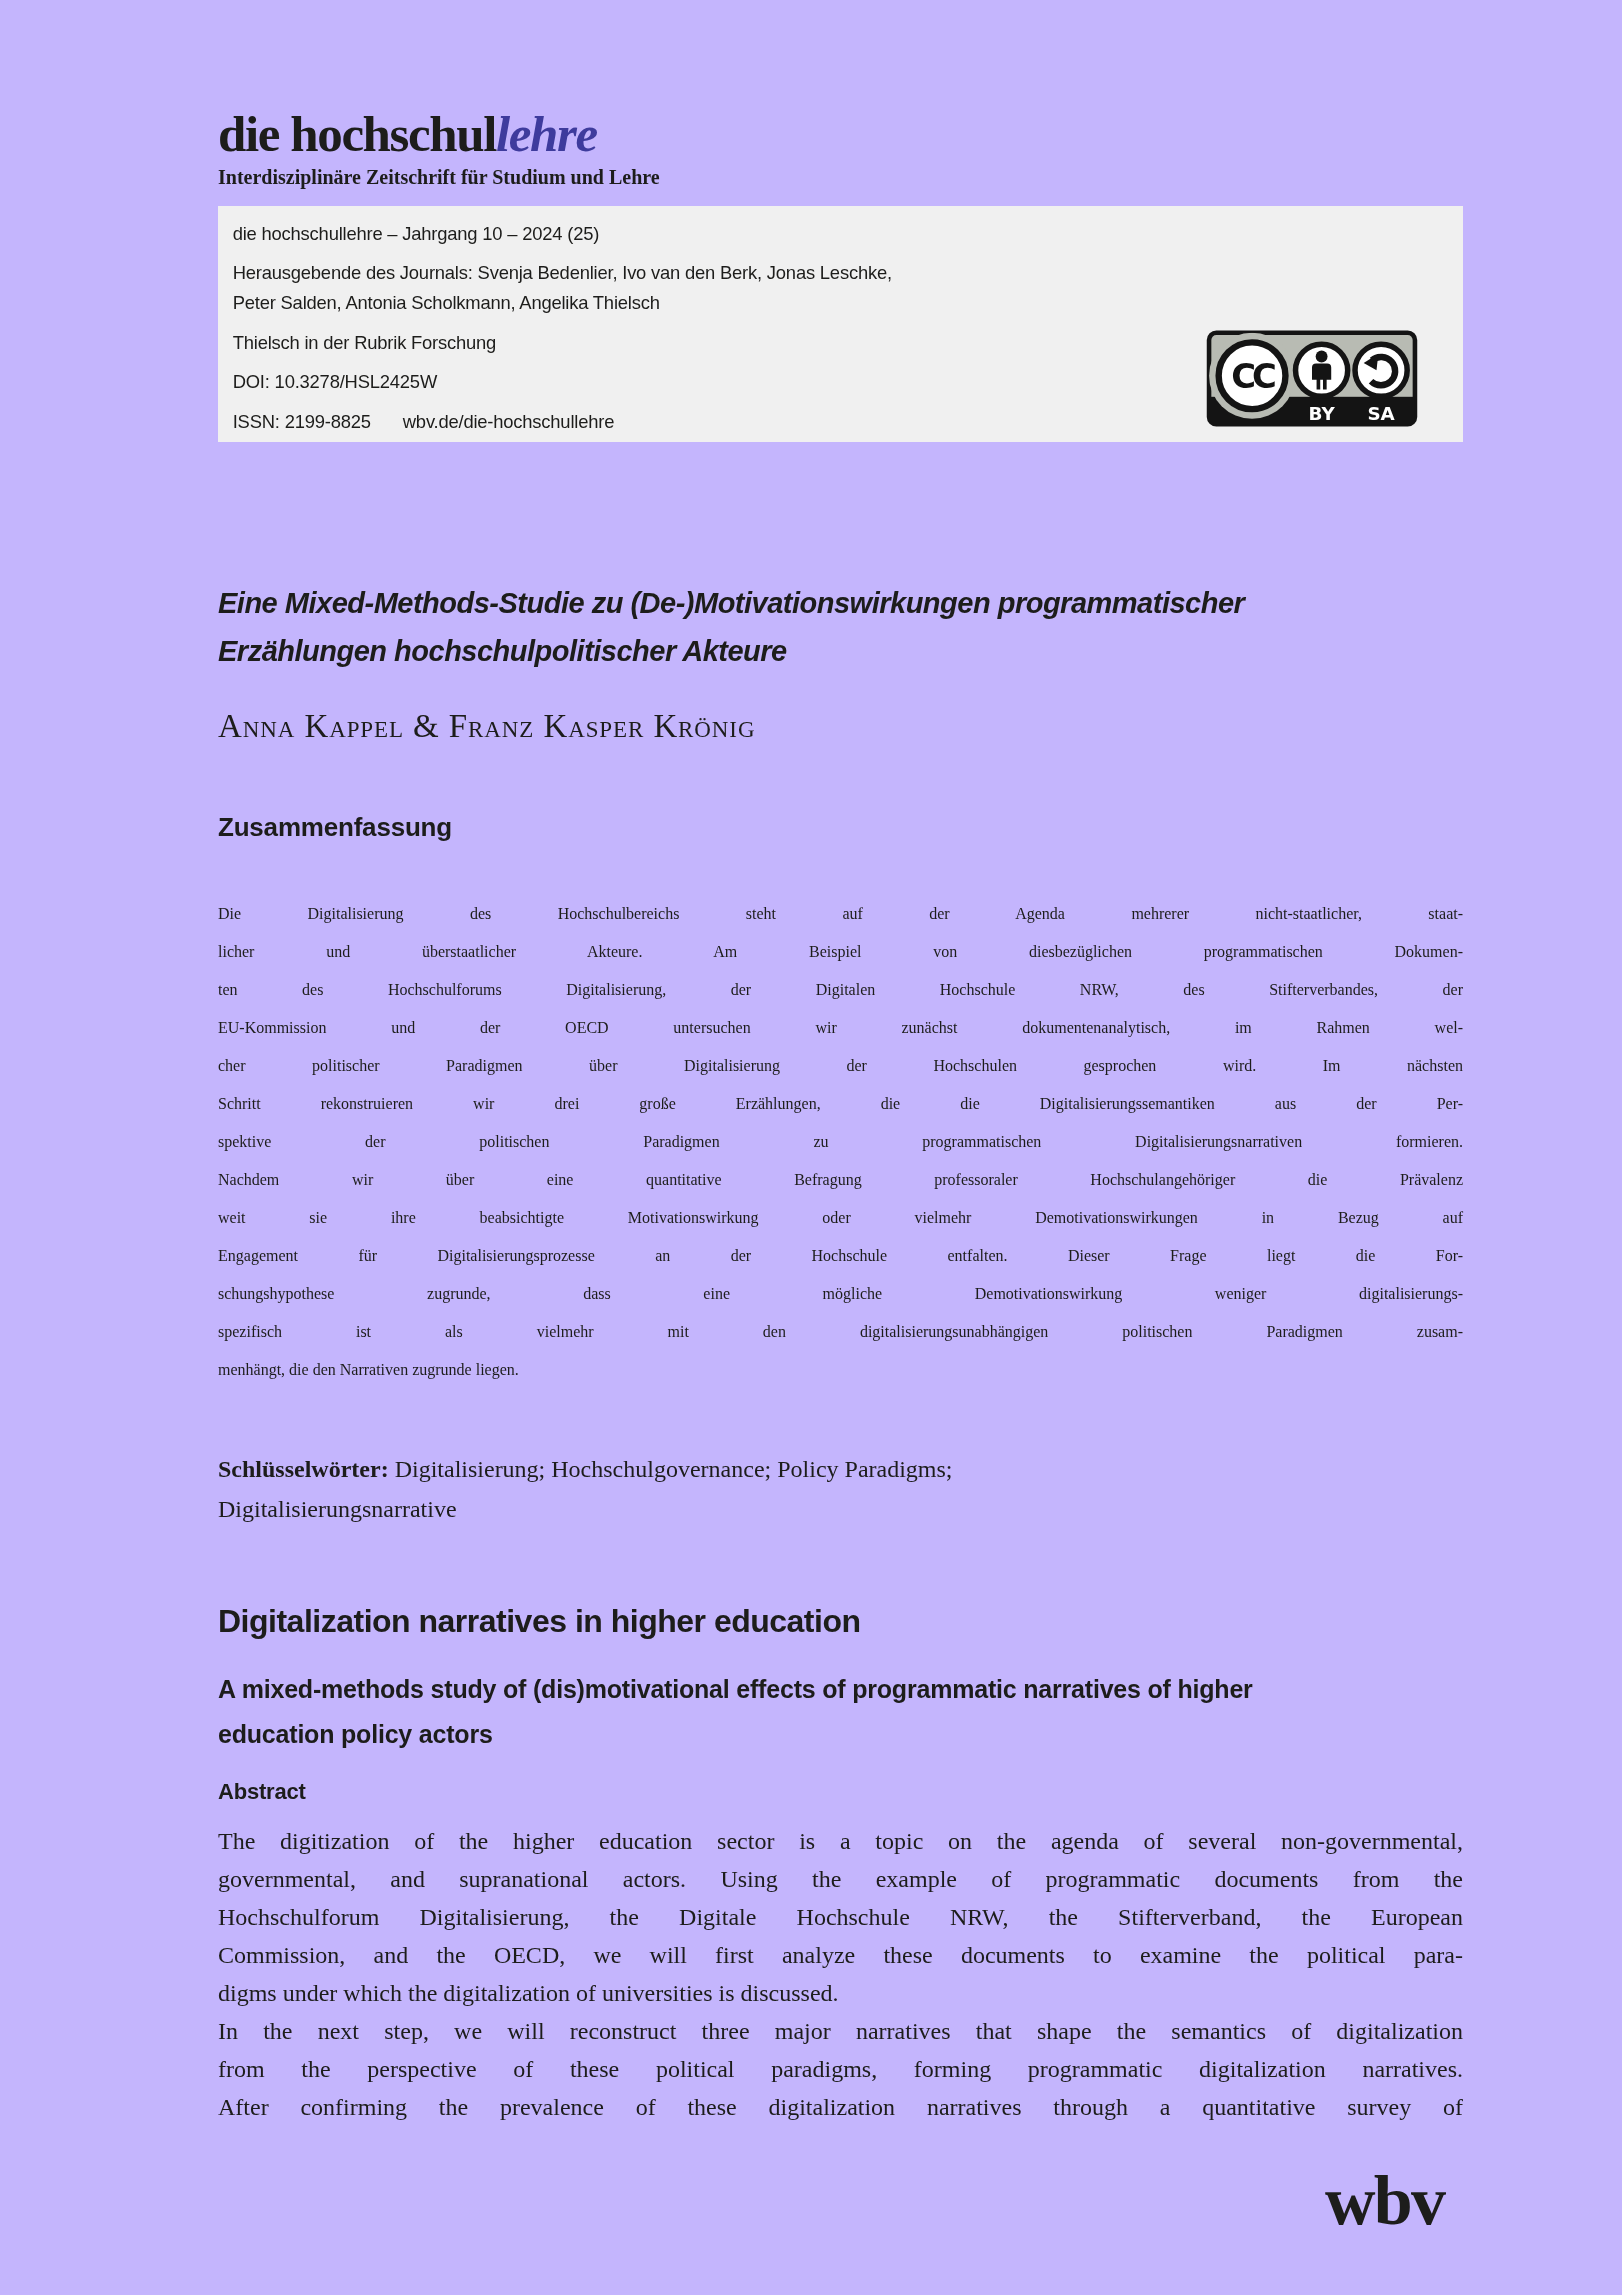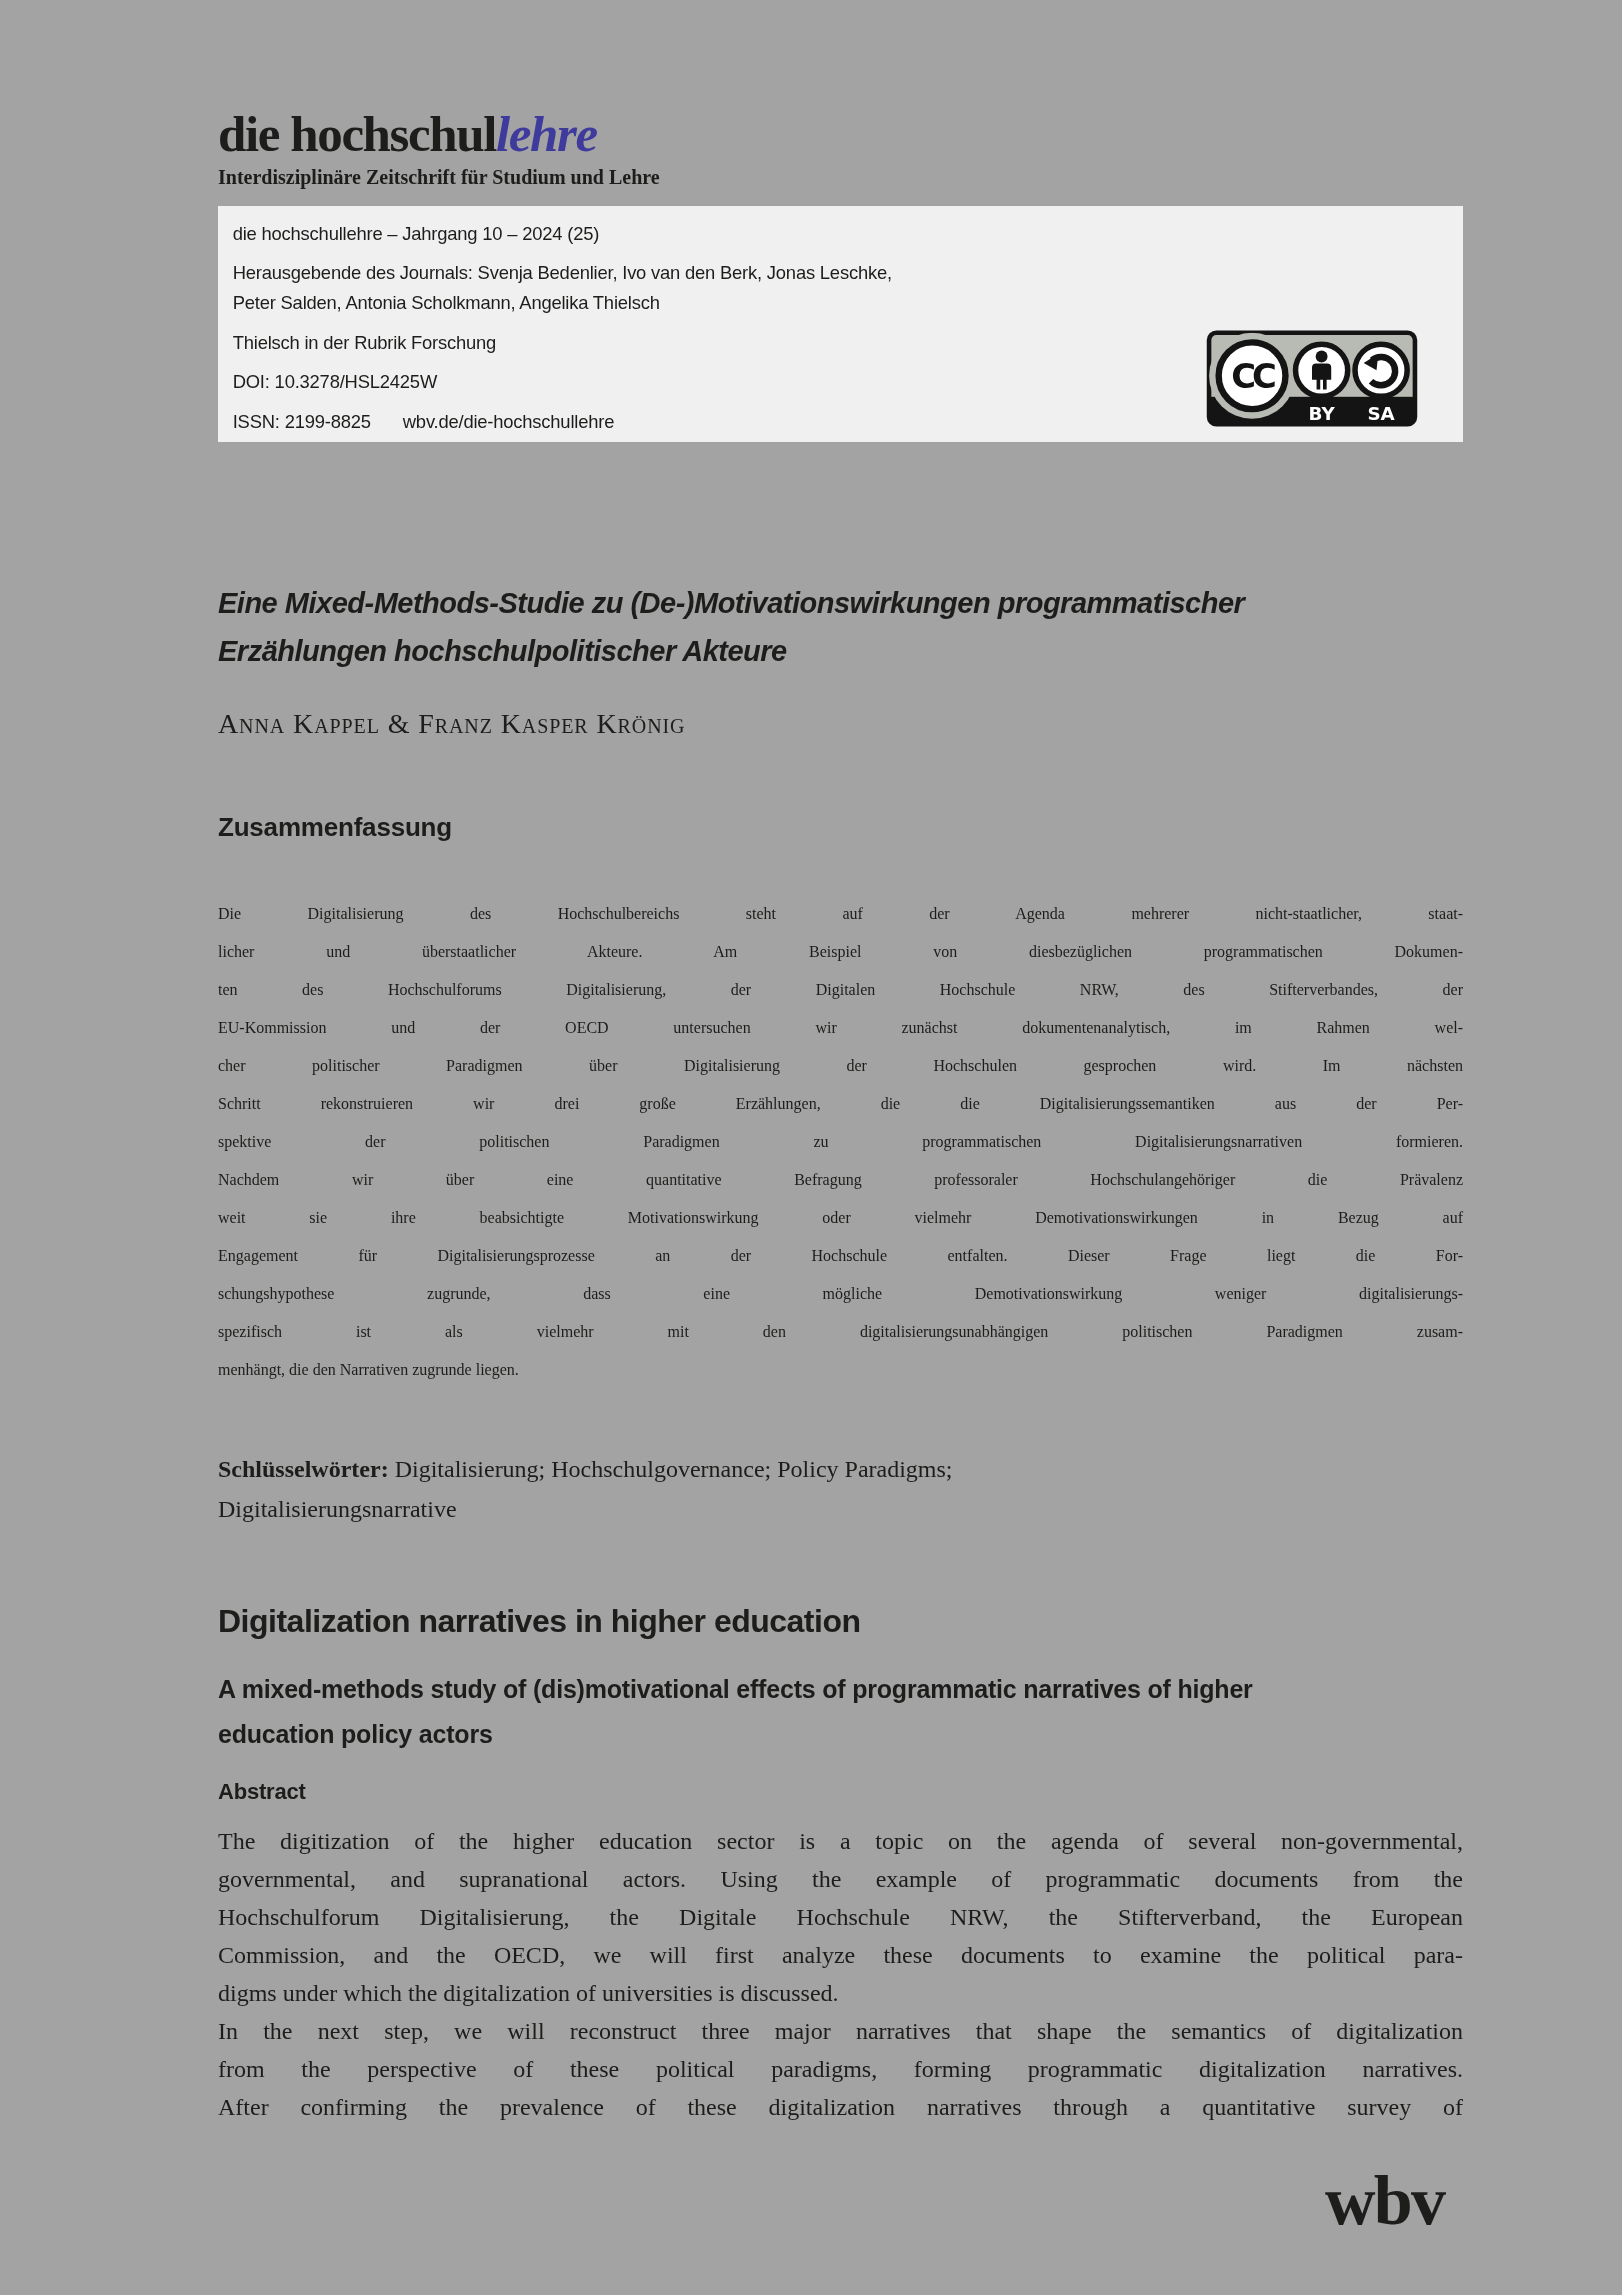--- a/index.html
+++ b/index.html
@@ -1,19 +1,19 @@
 <!DOCTYPE html>
 <html lang="de" style="font-size:7.3px"><head>
 <meta charset="utf-8">
 <style>
   html,body{margin:0;padding:0;background:#ffffff;}
   .page{
     position:relative;
     width:1623px;height:2295px;
-    background:#a3a3a3;
+    background:#c4b5fd;
     overflow:hidden;
     color:#1d1d1b;
   }
   .abs{position:absolute;}
   .sans{font-family:"Liberation Sans","DejaVu Sans",sans-serif;}
   .serif{font-family:"Liberation Serif","DejaVu Serif",serif;}
 
   
   .logo-line{
     font-family:"Liberation Serif","DejaVu Serif",serif;
@@ -48,21 +48,21 @@
     left:218px;top:500px;width:1267px;
     font-size:44px;font-weight:bold;line-height:1.1;letter-spacing:-0.9px;
   }
   .subtitle-de{
     left:218px;top:579px;width:1267px;
     font-size:29px;font-weight:bold;font-style:italic;
     line-height:48px;letter-spacing:-0.5px;
   }
   .authors{
     left:218px;top:708px;width:1267px;
-    font-size:28px;font-variant:small-caps;letter-spacing:0.9px;
+    font-size:33px;font-variant:small-caps;letter-spacing:0.9px;
   }
   .h-zusammenfassung{
     left:218px;top:812px;width:918px;
     font-size:26px;font-weight:bold;letter-spacing:-0.2px;
   }
   .h-en-title{
     left:218px;top:1603px;width:1267px;
     font-size:32px;font-weight:bold;letter-spacing:-0.5px;
   }
   .h-en-subtitle{

